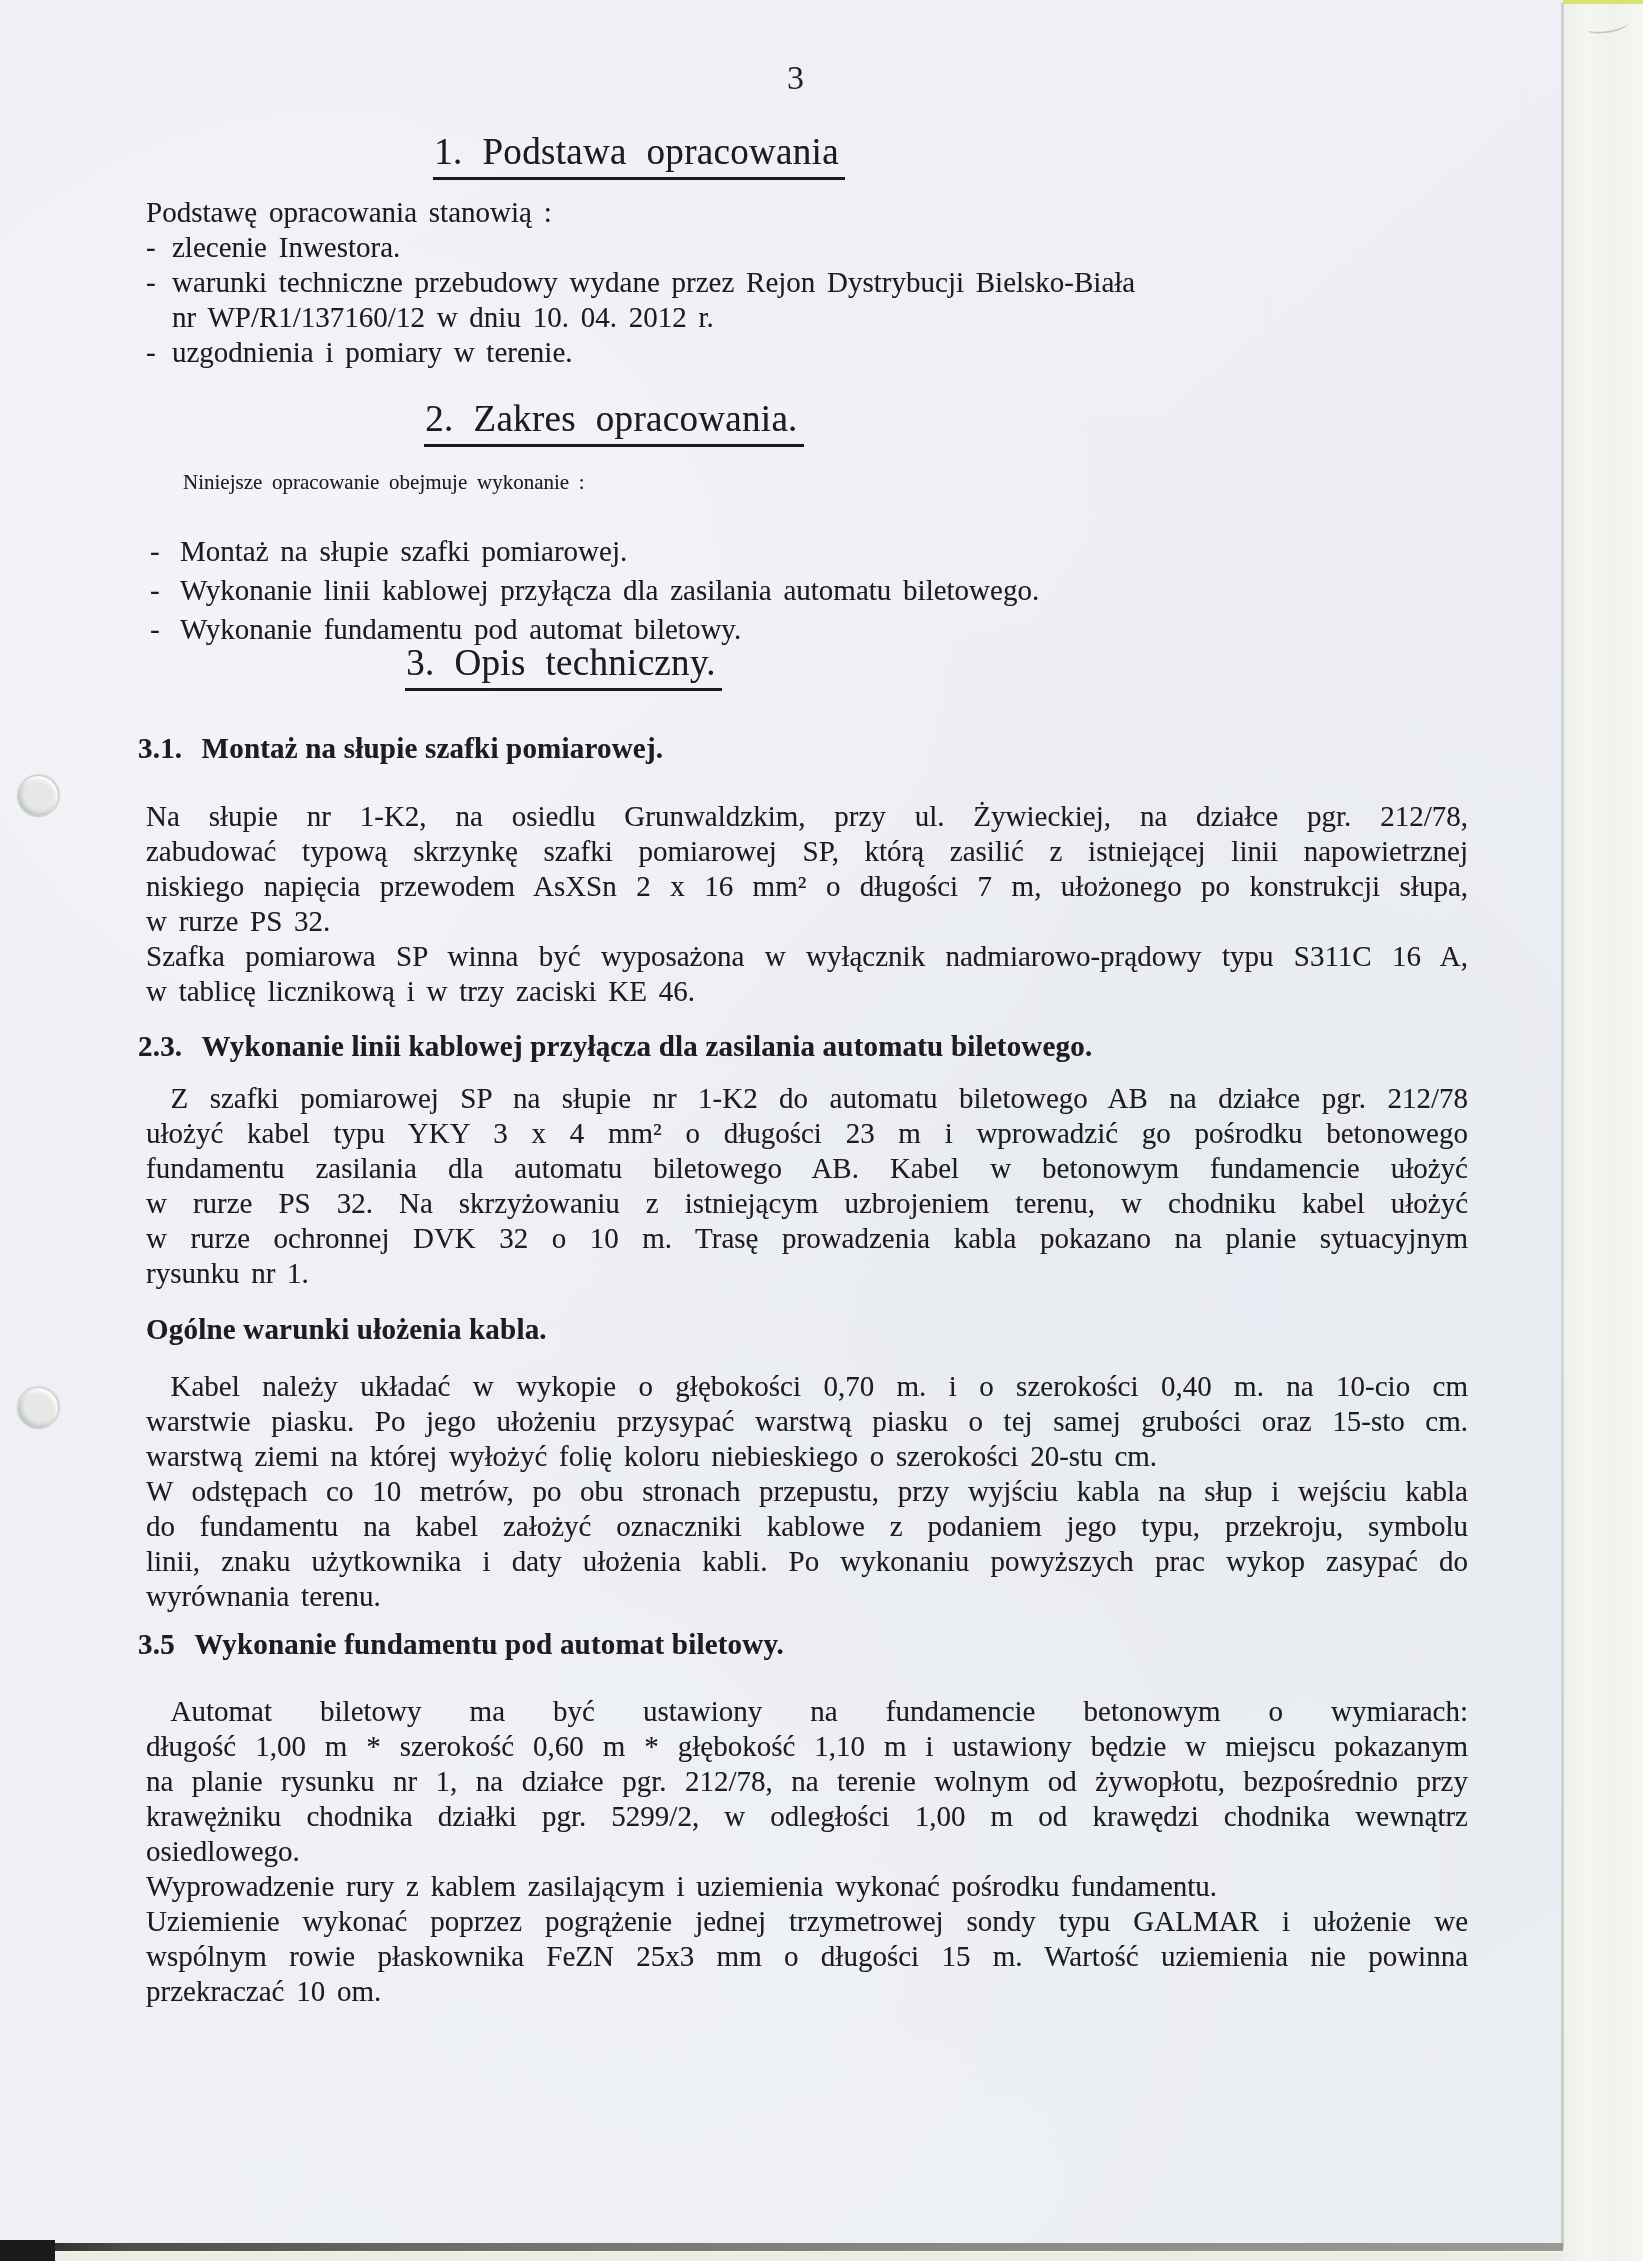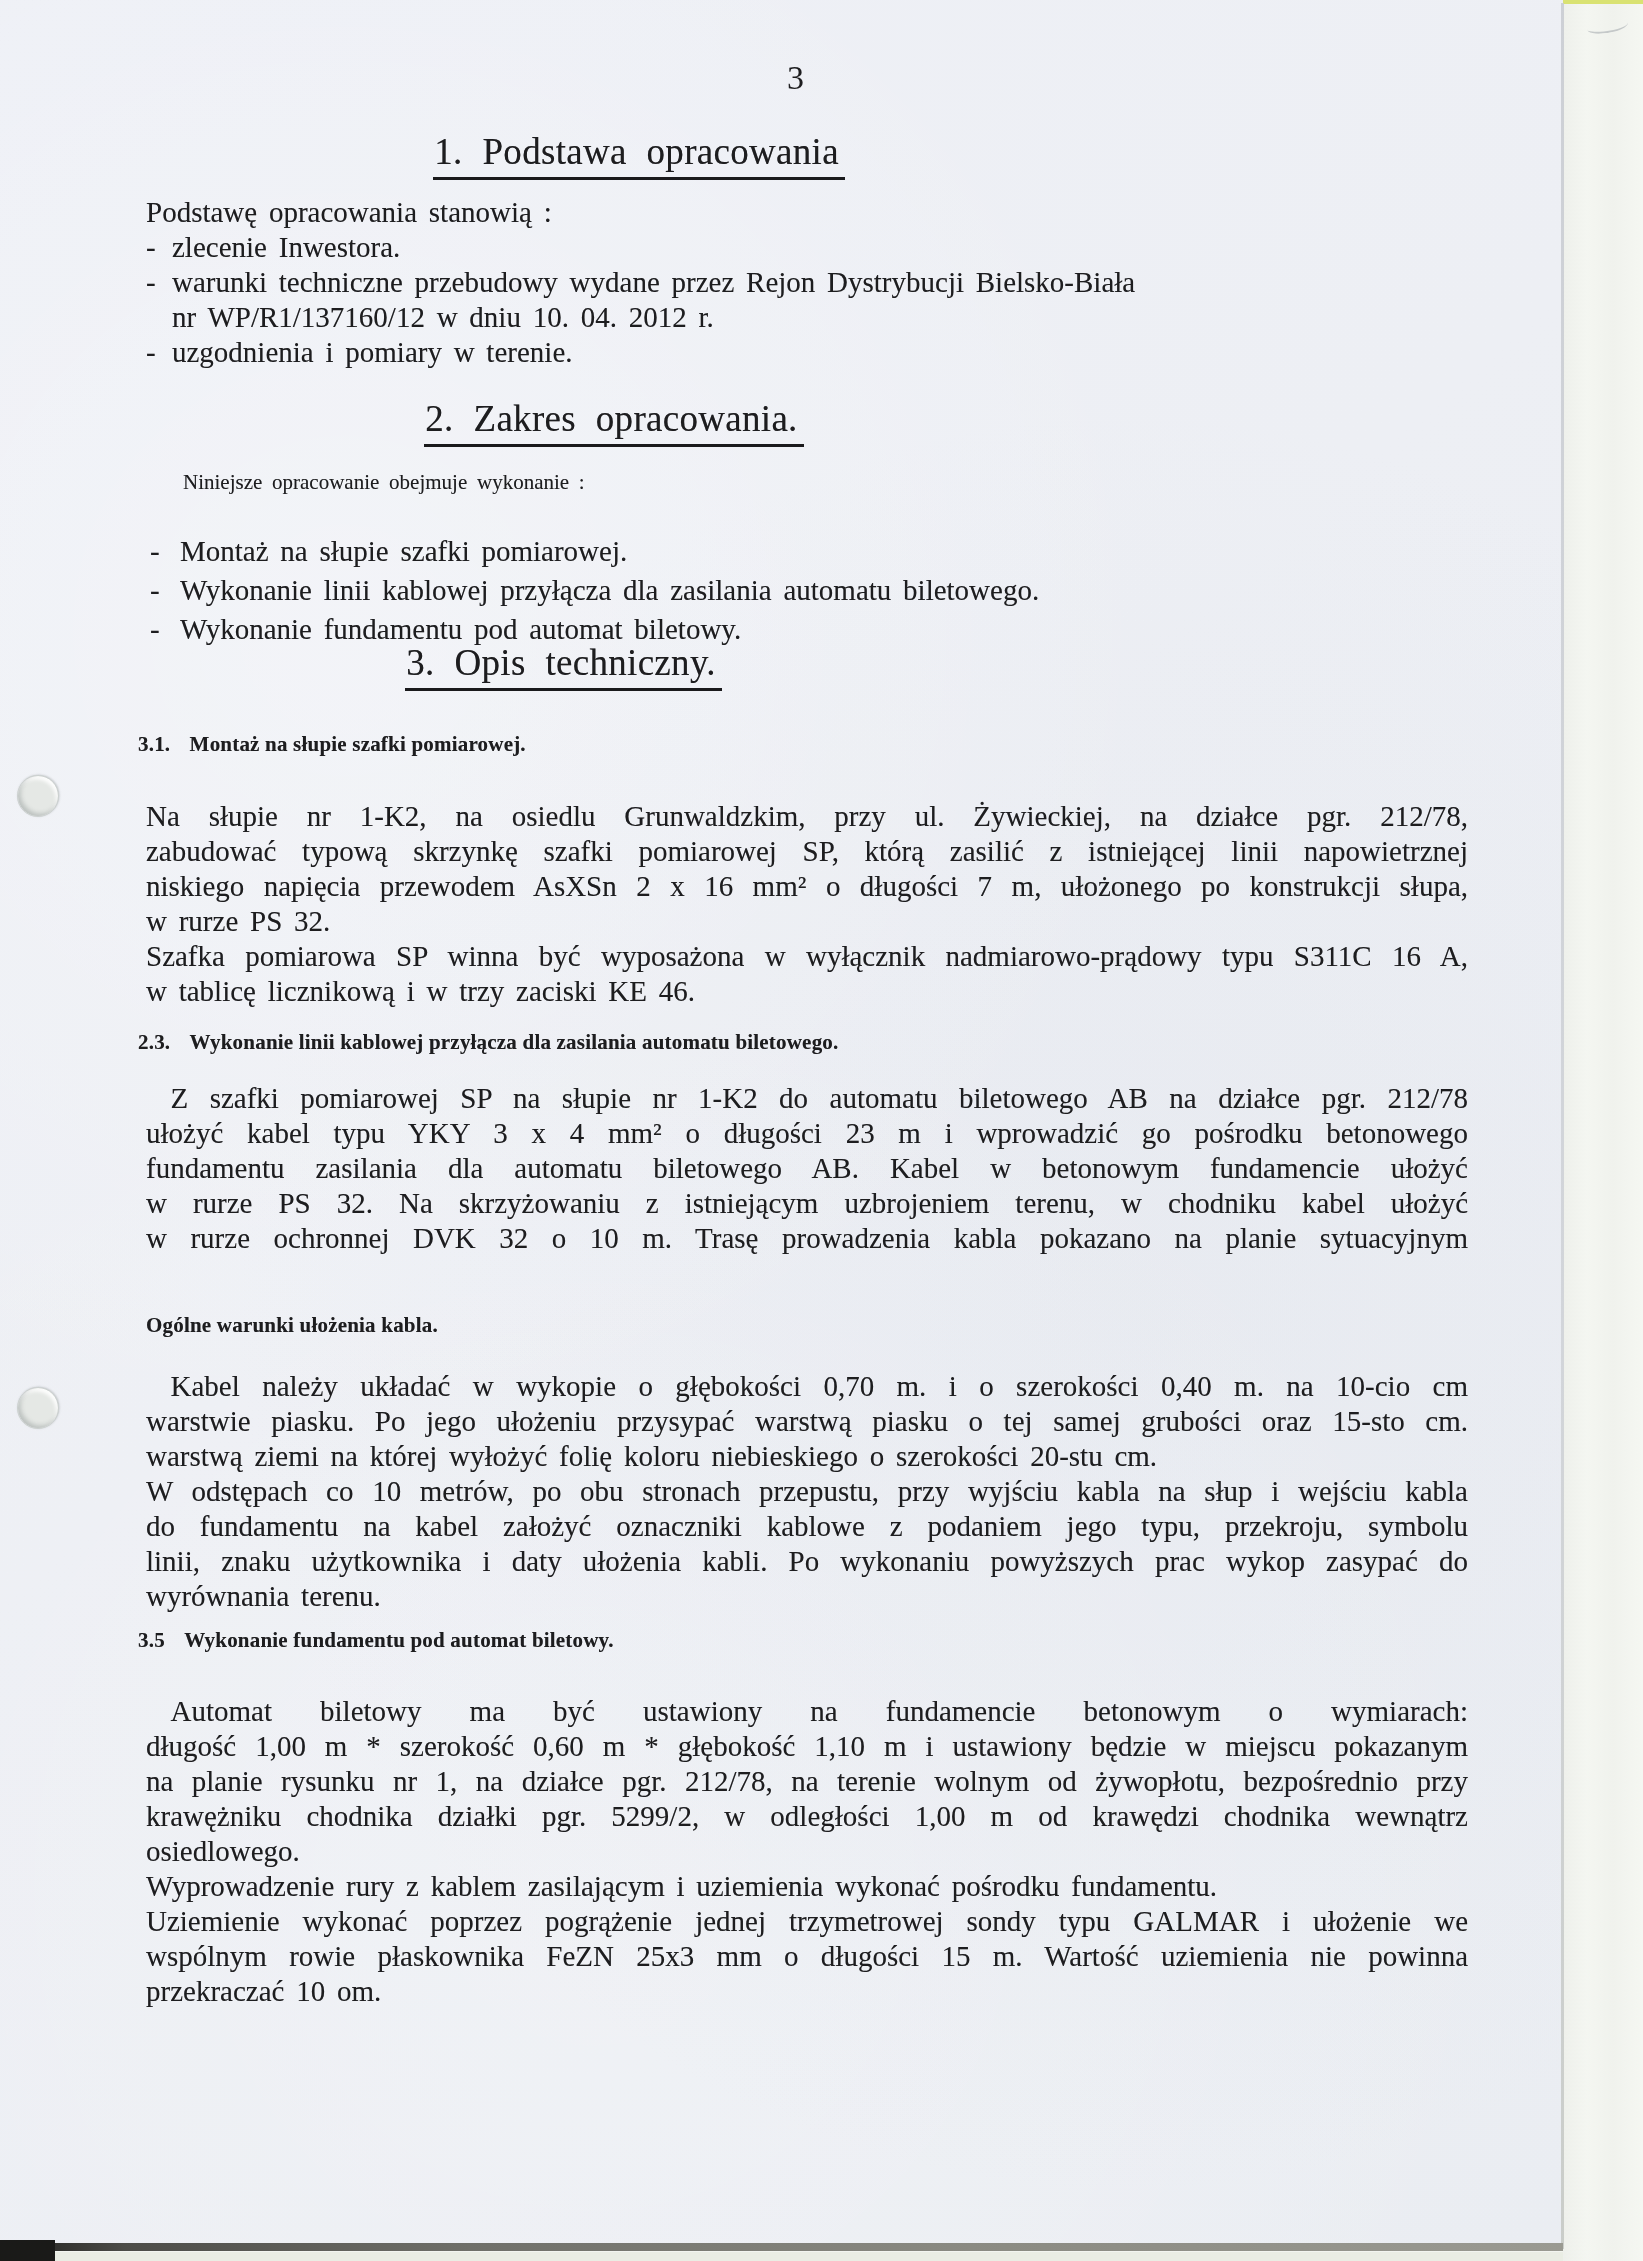--- a/index.html
+++ b/index.html
@@ -31,21 +31,21 @@
   #hole1{left:17px;top:775px;}
   #hole2{left:17px;top:1387px;}
 
   .pgnum{position:absolute;left:787px;top:59px;font-size:34px;}
   .bighead{position:absolute;font-size:37px;font-weight:normal;word-spacing:10.3px;letter-spacing:0.3px;
            border-bottom:3.9px solid #1a1a1c;padding:0 6.4px 3.9px 1.3px;white-space:nowrap;
            text-shadow:0 0 0.6px rgba(20,20,22,.5);}
   #h1{left:433px;top:130px;}
   #h2{left:424px;top:397px;}
   #h3{left:405px;top:641px;text-align:right;}
-  .subhead{position:absolute;font-size:21px;font-weight:bold;letter-spacing:0.2px;white-space:nowrap;
+  .subhead{position:absolute;font-size:29px;font-weight:bold;letter-spacing:0.2px;white-space:nowrap;
            text-shadow:0 0 0.6px rgba(20,20,22,.4);}
   .subhead .num{margin-right:19.3px;}
   #s31h{left:138px;top:732px;}
   #s32h{left:138px;top:1030px;}
   #ogh{left:146px;top:1313px;}
   #s35h{left:138px;top:1628px;}
 
   .block{position:absolute;left:146px;width:1322px;font-size:29px;}
   .line{line-height:35px;word-spacing:4.5px;text-shadow:0 0 0.6px rgba(29,29,31,.35);}
   .lh60 .line{line-height:39px;}
@@ -132,20 +132,21 @@
   <div id="s32h" class="subhead">
     <span class="num">2.3.</span><span>Wykonanie linii kablowej przyłącza dla zasilania automatu biletowego.</span>
   </div>
 
   <div class="block" style="top:1081px">
     <div class="line j ind">Z szafki pomiarowej SP na słupie nr 1-K2 do automatu biletowego AB na działce pgr. 212/78</div>
     <div class="line j">ułożyć kabel typu YKY 3 x 4 mm² o długości 23 m i wprowadzić go pośrodku betonowego</div>
     <div class="line j">fundamentu zasilania dla automatu biletowego AB. Kabel w betonowym fundamencie ułożyć</div>
     <div class="line j">w rurze PS 32. Na skrzyżowaniu z istniejącym uzbrojeniem terenu, w chodniku kabel ułożyć</div>
     <div class="line j">w rurze ochronnej DVK 32 o 10 m. Trasę prowadzenia kabla pokazano na planie sytuacyjnym</div>
+    <div class="line">rysunku nr 1.</div>
   </div>
 
   <div id="ogh" class="subhead">Ogólne warunki ułożenia kabla.</div>
 
   <div class="block" style="top:1369px">
     <div class="line j ind">Kabel należy układać w wykopie o głębokości 0,70 m. i o szerokości 0,40 m. na 10-cio cm</div>
     <div class="line j">warstwie piasku. Po jego ułożeniu przysypać warstwą piasku o tej samej grubości oraz 15-sto cm.</div>
     <div class="line">warstwą ziemi na której wyłożyć folię koloru niebieskiego o szerokości 20-stu cm.</div>
     <div class="line j">W odstępach co 10 metrów, po obu stronach przepustu, przy wyjściu kabla na słup i wejściu kabla</div>
     <div class="line j">do fundamentu na kabel założyć oznaczniki kablowe z podaniem jego typu, przekroju, symbolu</div>

